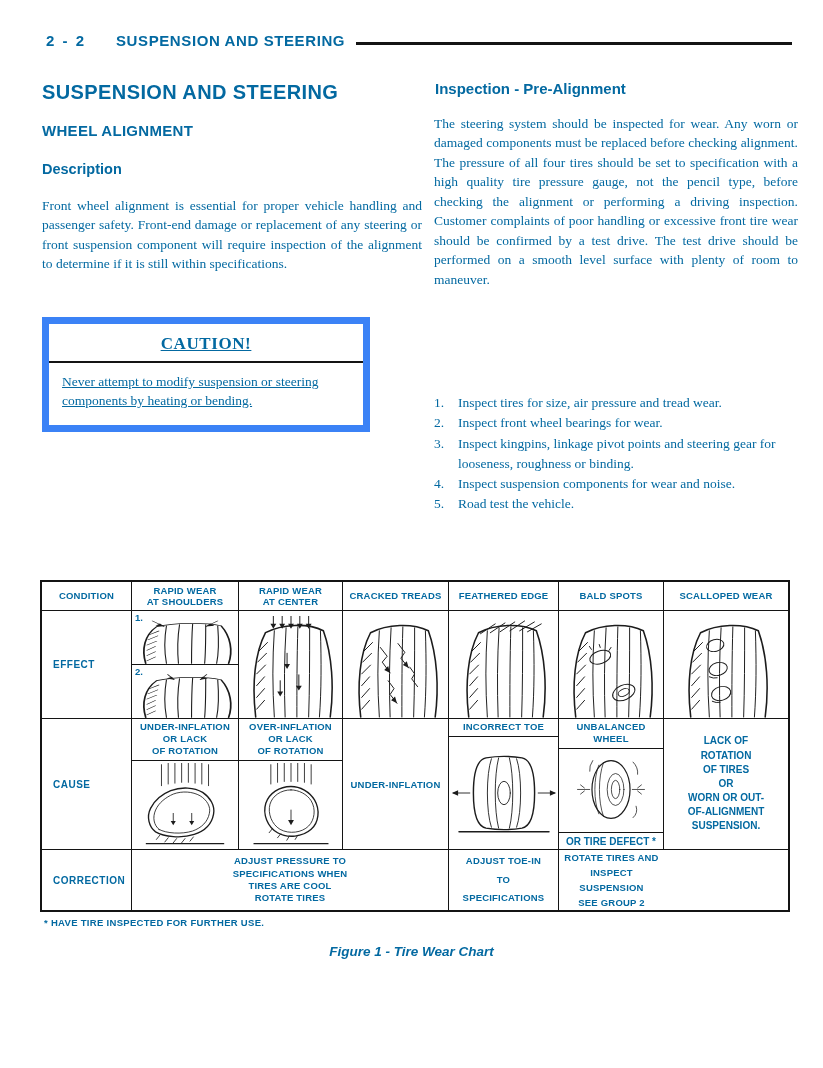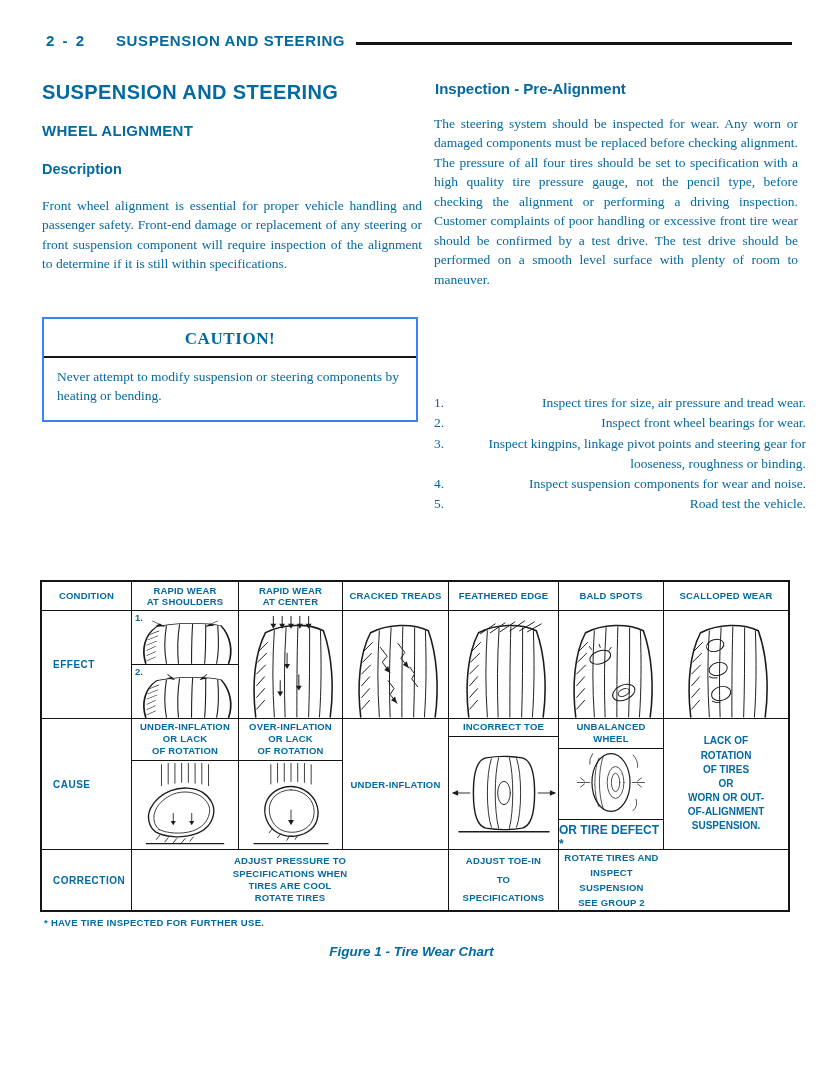--- a/index.html
+++ b/index.html
@@ -18,33 +18,33 @@
   .hdr-num   { position:absolute; left:46px;  top:33px; font:bold 15px/1.1 "Liberation Sans",sans-serif; letter-spacing:2px; }
   .hdr-title { position:absolute; left:116px; top:33px; font:bold 15px/1.1 "Liberation Sans",sans-serif; letter-spacing:.6px; }
   .hdr-rule  { position:absolute; left:356px; top:42px; width:436px; height:3px; background:#141414; }
 
   
   .col-title { position:absolute; left:42px; top:81px;  font:bold 20px/1.1 "Liberation Sans",sans-serif; letter-spacing:.4px; }
   .sub-title { position:absolute; left:42px; top:123px; font:bold 15px/1.1 "Liberation Sans",sans-serif; letter-spacing:.3px; }
   .desc-h    { position:absolute; left:42px; top:162px; font:bold 14.5px/1.1 "Liberation Sans",sans-serif; }
   .desc-p    { position:absolute; left:42px; top:196px; width:380px; font-size:13.5px; line-height:1.44; text-align:justify; }
 
-  .caution   { position:absolute; left:42px; top:317px; width:376px; border:2px solid #3b82f6; background:#fff; }
+  .caution   { position:absolute; left:42px; top:317px; width:328px; border:7px solid #3b82f6; background:#fff;text-decoration:underline; }
   .caution-title { text-align:center; font:bold 17px/1 "Liberation Serif",serif; letter-spacing:.6px;
                    padding:11px 0 9px; border-bottom:2px solid #141414; }
   .caution-body  { padding:10px 13px 14px; font-size:13.5px; line-height:1.4; }
 
   
   .insp-h  { position:absolute; left:435px; top:81px; font:bold 15px/1.1 "Liberation Sans",sans-serif; }
   .insp-p1 { position:absolute; left:434px; top:114px; width:364px; font-size:13.5px; line-height:1.44; text-align:justify; }
   .insp-p2 { position:absolute; left:434px; top:308px; width:364px; font-size:13.5px; line-height:1.44; text-align:justify; }
   .checklist { position:absolute; left:434px; top:393px; width:372px; }
   .check-item { display:flex; font-size:13.5px; line-height:1.5; }
   .check-num  { width:24px; flex:none; }
-  .check-text { flex:1;text-align:right; }
+  .check-text { flex:1; }
 
   
   .chart {
     position:absolute; left:40px; top:580px;
     display:grid;
     grid-template-columns:90px 107px 104px 106px 110px 105px 124px;
     grid-template-rows:29px 108px 131px 60px;
     border:2.5px solid #141414;
     font-family:"Liberation Sans",sans-serif;
     background:#fff;
@@ -61,21 +61,21 @@
   .half { flex:1; position:relative; display:flex; align-items:flex-end; justify-content:center; }
   .half.first { border-bottom:1.6px solid #141414; }
   .fig-num { position:absolute; left:3px; top:1px; font-weight:bold; font-size:9.5px; }
   .cause-col { display:flex; flex-direction:column; }
   .cause-cap { border-bottom:1.5px solid #141414; text-align:center; font-weight:bold; font-size:9.5px;
                line-height:1.28; padding:2px 0 3px; white-space:pre-line; letter-spacing:.2px; }
   .cause-fig { flex:1; display:flex; align-items:center; justify-content:center; }
   .cause-fig svg { display:block; }
   .cause-text-only { display:flex; align-items:center; justify-content:center;
                      font-weight:bold; font-size:9.5px; letter-spacing:.2px; }
-  .cause-bottom { border-top:1.5px solid #141414; font-weight:bold; font-size:12px; padding:3px 0 2px; }
+  .cause-bottom { border-top:1.5px solid #141414; text-align:center; font-weight:bold; font-size:10px; padding:3px 0 2px; }
   .cause-multiline { display:flex; align-items:center; justify-content:center; text-align:center;
                      font-weight:bold; font-size:10px; line-height:1.42; white-space:pre-line; }
   .corr { display:flex; align-items:center; justify-content:center; text-align:center;
           font-weight:bold; font-size:9.5px; white-space:pre-line; letter-spacing:.2px; }
   .lh-tight { line-height:1.3; }
   .lh-wide  { line-height:1.95; }
   .lh-mid   { line-height:1.6; }
   .span-3   { grid-column:2 / 5; }
 
   .footnote { position:absolute; left:44px; top:918px; font:bold 9.5px/1 "Liberation Sans",sans-serif; letter-spacing:.3px; }

